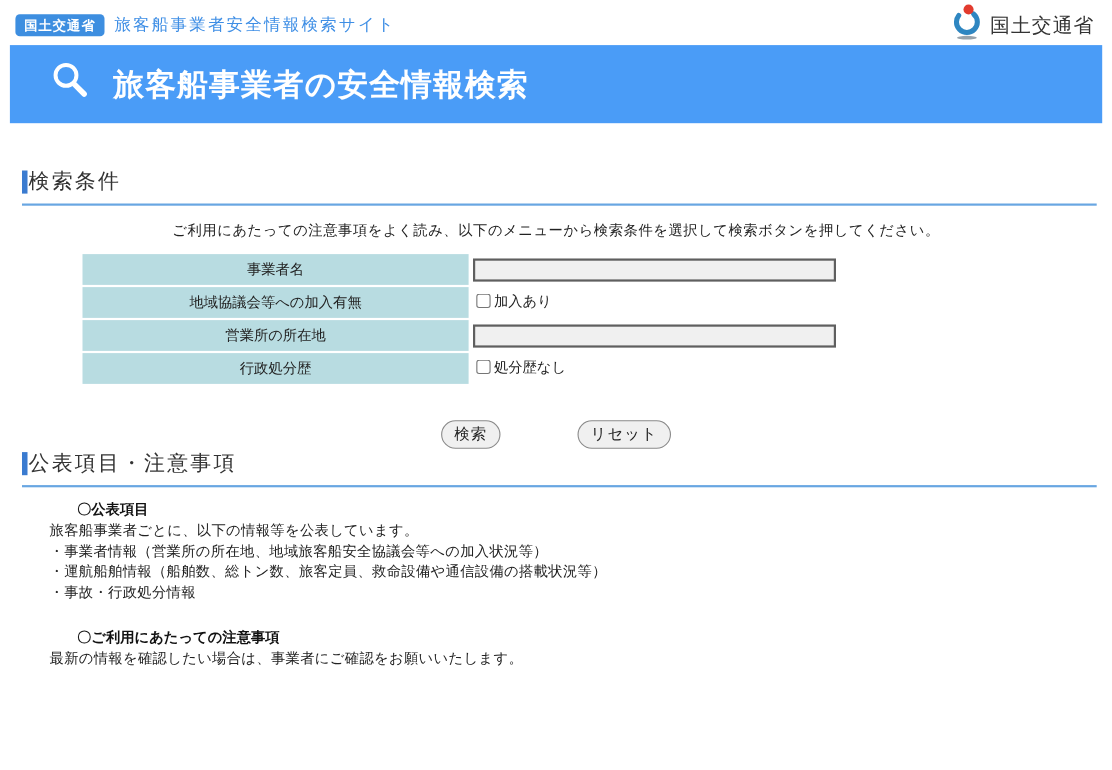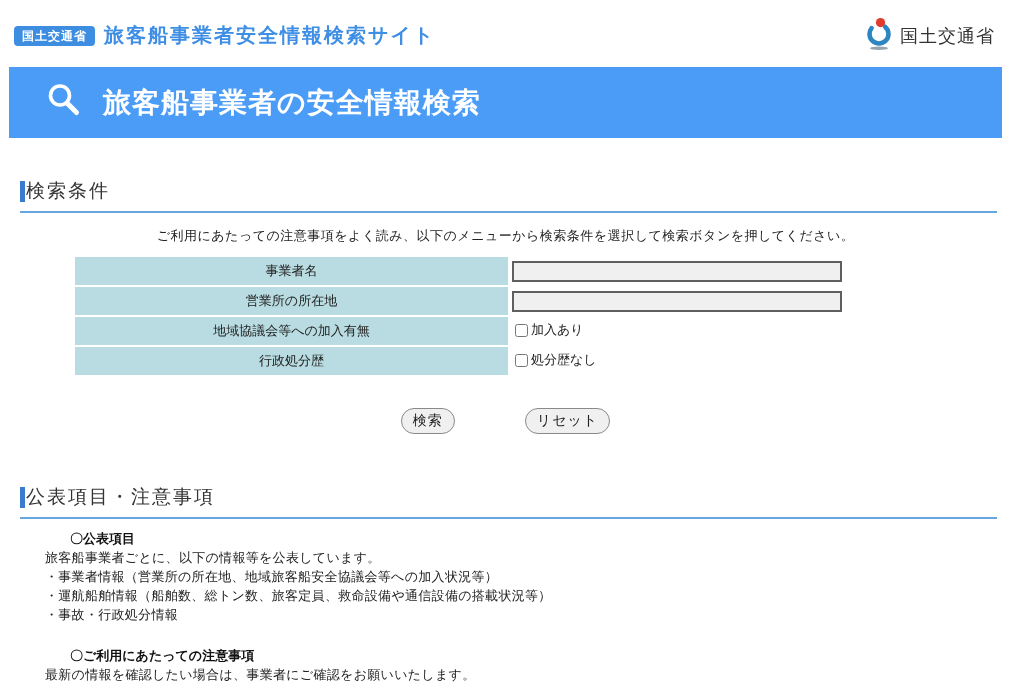--- a/index.html
+++ b/index.html
@@ -1,48 +1,48 @@
 <!DOCTYPE html>
 <html><head>
 <meta charset="utf-8">
 <style>
   * { margin:0; padding:0; box-sizing:border-box; }
   html,body { width:1011px; height:700px; background:#fff; overflow:hidden;
     font-family:"Liberation Sans","DejaVu Sans",sans-serif; color:#222; }
 
   
-  .top-header { height:67px; display:flex; align-items:center; justify-content:space-between;
+  .top-header { height:41px; display:flex; align-items:center; justify-content:space-between;
     padding:4px 16px 0 14px; background:#fff; }
   .top-left { display:flex; align-items:center; gap:9px; }
   .mlit-badge { background:#3d8ee0; color:#fff; font-size:12px; font-weight:bold;
     padding:4px 8px; border-radius:4px; line-height:1; letter-spacing:1px; }
-  .site-title { color:#3e8ee5; font-weight:bold; font-size:20px; letter-spacing:2px; }
+  .site-title { color:#3e8ee5; font-weight:normal; font-size:15px; letter-spacing:2px; }
   .top-right { display:flex; align-items:center; gap:6px; }
   .org-name { color:#333; font-size:18px; letter-spacing:1px; }
 
   
   .banner { margin:0 9px; height:71px; background:#4a9cf7; display:flex;
     align-items:center; padding-left:36px; gap:20px; }
   .banner-title { color:#fff; font-weight:bold; font-size:28px; letter-spacing:1px; }
 
   
   .section-head { margin:0 14px 0 20px; }
   .section-head-row { display:flex; align-items:center; gap:1px; }
   .section-bar { width:5px; height:21px; background:#3a7bd0; }
   .section-title { font-size:19px; color:#333; letter-spacing:2px; }
   .section-rule { border-bottom:2px solid #68a6e2; margin-top:7px; }
 
   .sec1 { margin-top:40px; }
-  .sec2 { margin-top:50px; }
+  .sec2 { }
 
   
   .instruction { text-align:center; font-size:13px; color:#222; margin-top:14px; letter-spacing:0.5px; }
 
   table.search-table { margin:10px 0 0 75px; width:860px; border-collapse:separate; border-spacing:0 2px; }
-  .row-label { width:433px; background:#b8dce1; font-weight:normal; font-size:13px;
+  .row-label { width:351px; background:#b8dce1; font-weight:normal; font-size:13px;
     text-align:center; padding:5px 4px; color:#222; }
   .row-value { padding:1px 0 1px 4px; }
   .text-input { width:330px; height:21px; background:#f0f0f0; border:2px solid #5f5f5f; padding:0 4px; font-size:13px; }
   .cb-label { display:inline-flex; align-items:center; gap:3px; font-size:13px; padding-left:3px; cursor:pointer; }
   .cb-label input { width:13px; height:13px; }
 
   .button-row { display:flex; justify-content:center; gap:70px; margin-top:31px; }
   .form-button { font-family:inherit; font-size:14px; color:#222; background:#f0f0f0;
     border:1px solid #8a8a8a; border-radius:13px; padding:3px 11px; letter-spacing:1px; cursor:pointer; }
 
@@ -92,26 +92,26 @@
 
 <div class="instruction">ご利用にあたっての注意事項をよく読み、以下のメニューから検索条件を選択して検索ボタンを押してください。</div>
 
 <table class="search-table">
   <tbody>
       <tr>
         <th class="row-label">事業者名</th>
         <td class="row-value"><input type="text" class="text-input" style=""></td>
       </tr>
       <tr>
+        <th class="row-label">地域協議会等への加入有無</th>
+        <td class="row-value"><label class="cb-label"><input type="checkbox" style="">加入あり</label></td>
+      </tr>
+      <tr>
         <th class="row-label">営業所の所在地</th>
         <td class="row-value"><input type="text" class="text-input" style=""></td>
-      </tr>
-      <tr>
-        <th class="row-label">地域協議会等への加入有無</th>
-        <td class="row-value"><label class="cb-label"><input type="checkbox" style="">加入あり</label></td>
       </tr>
       <tr>
         <th class="row-label">行政処分歴</th>
         <td class="row-value"><label class="cb-label"><input type="checkbox" style="">処分歴なし</label></td>
       </tr>
     </tbody>
 </table>
 
 <div class="button-row">
   <button class="form-button">検索</button>

